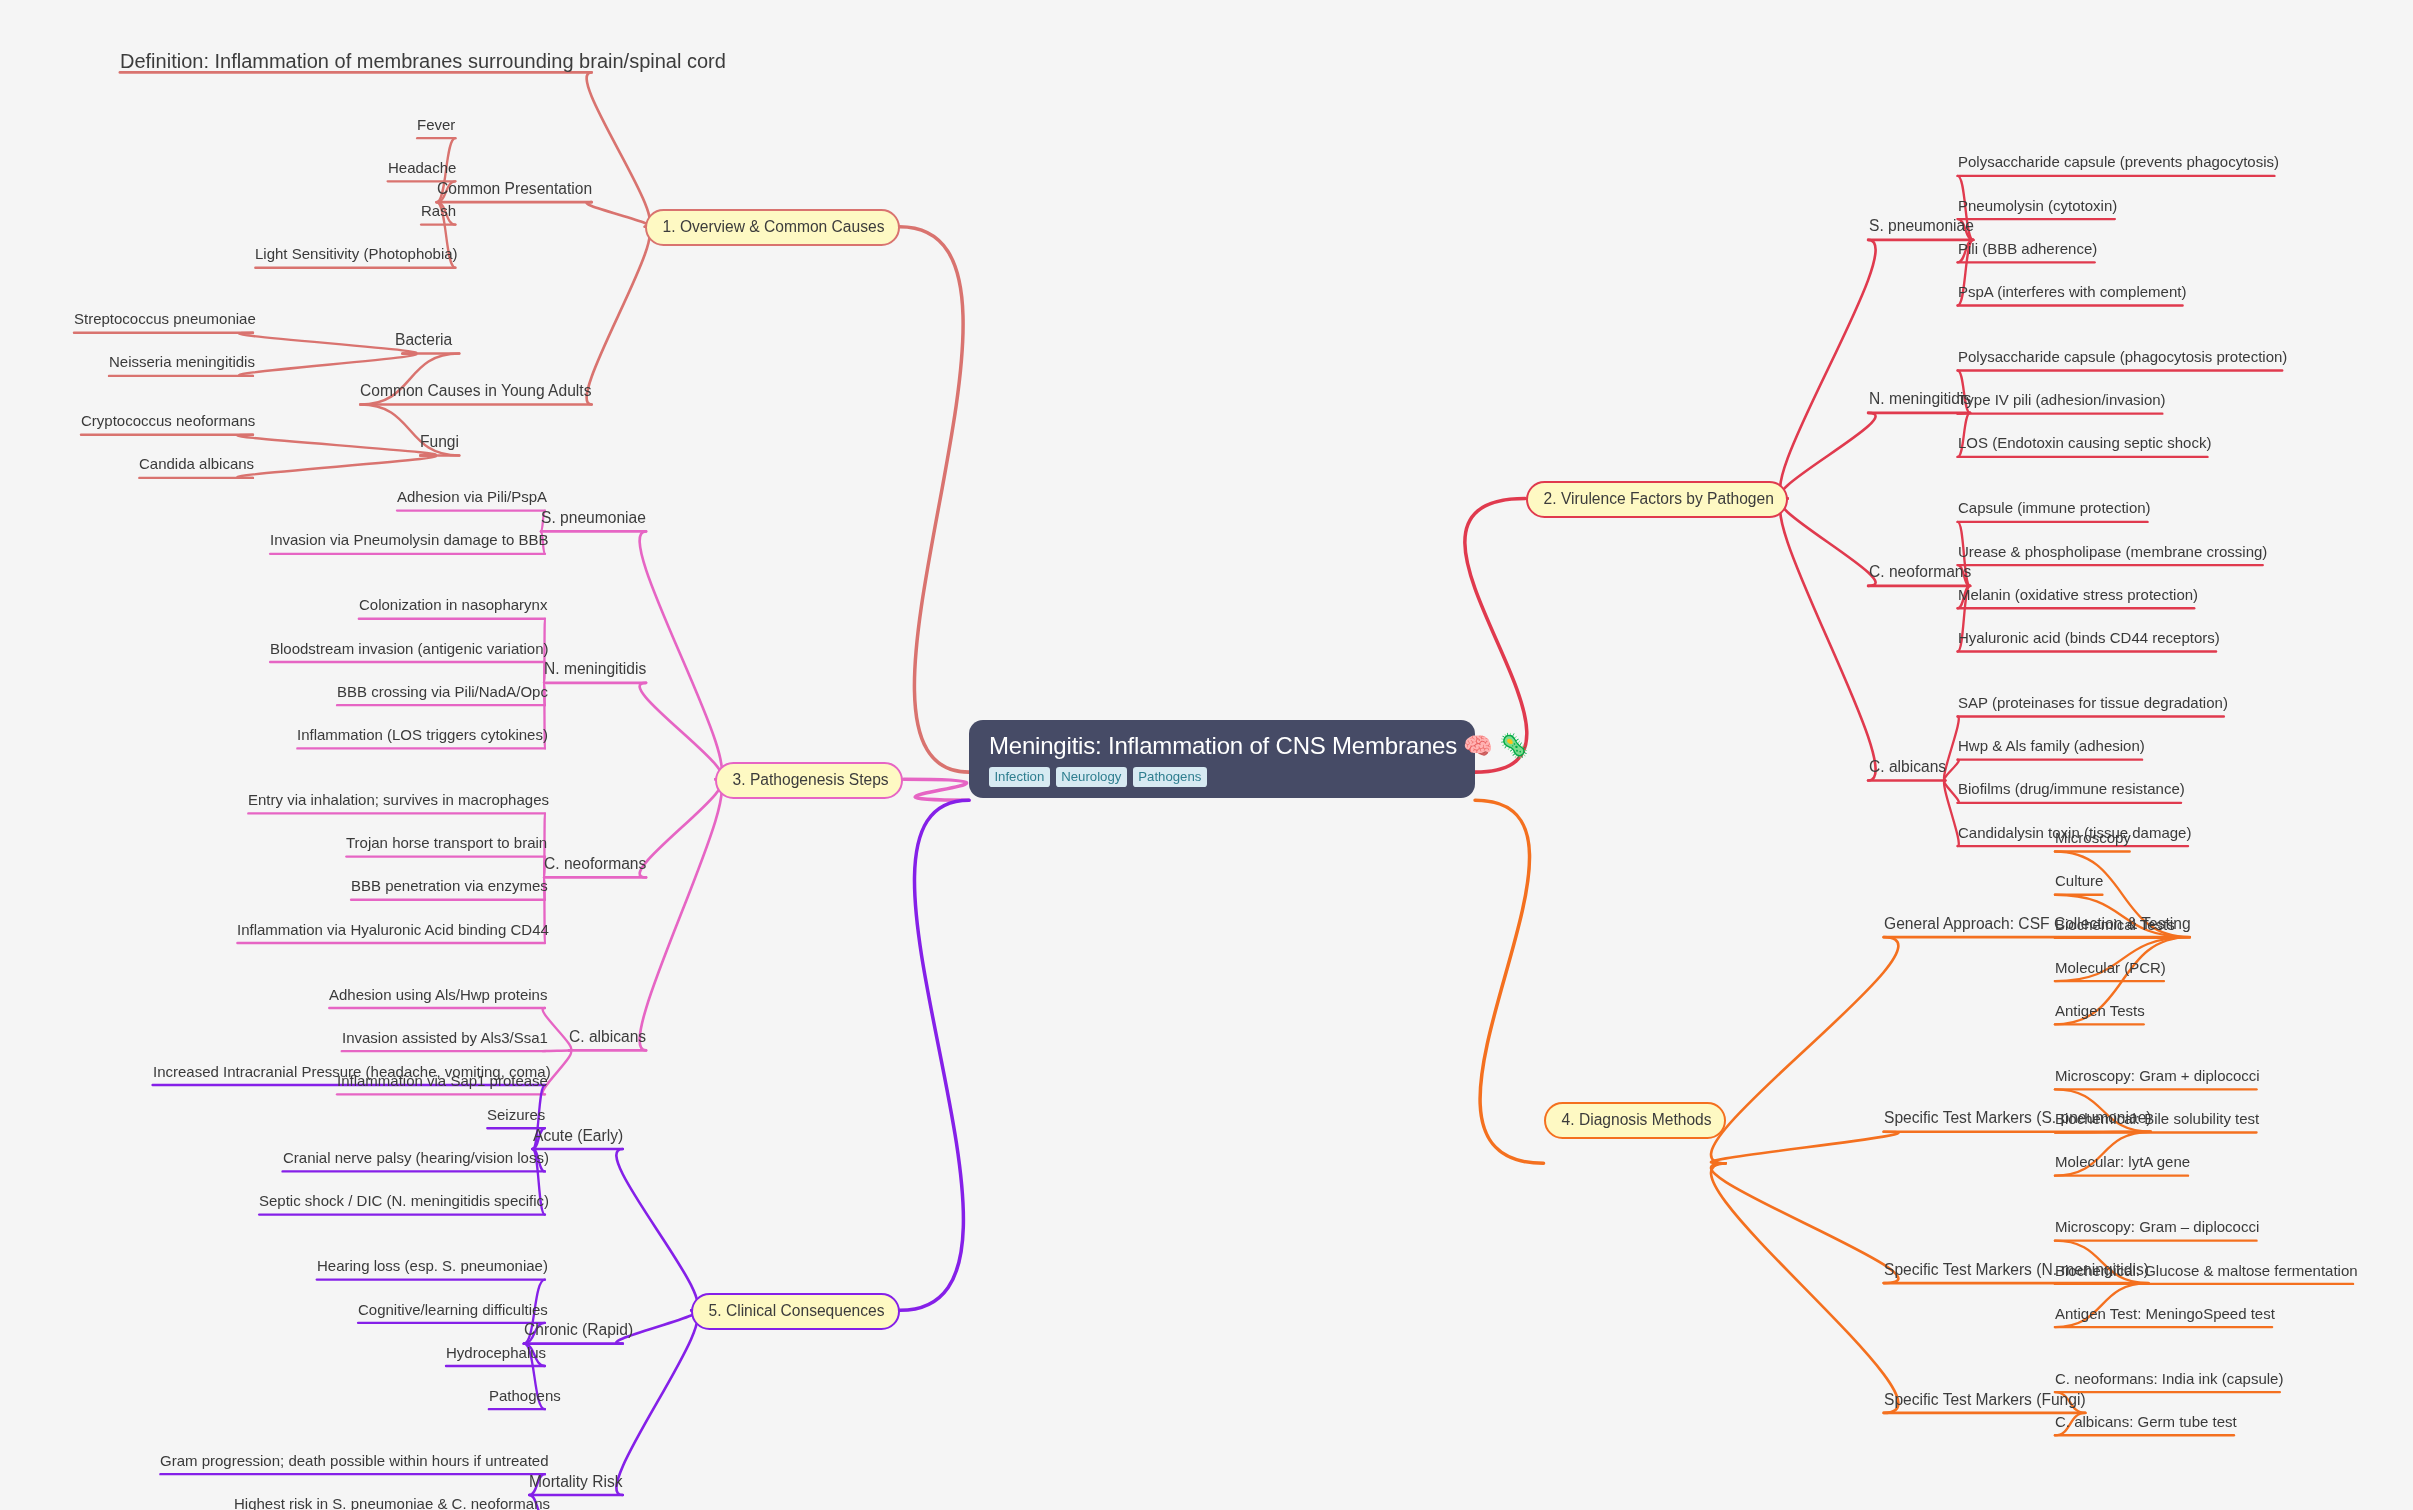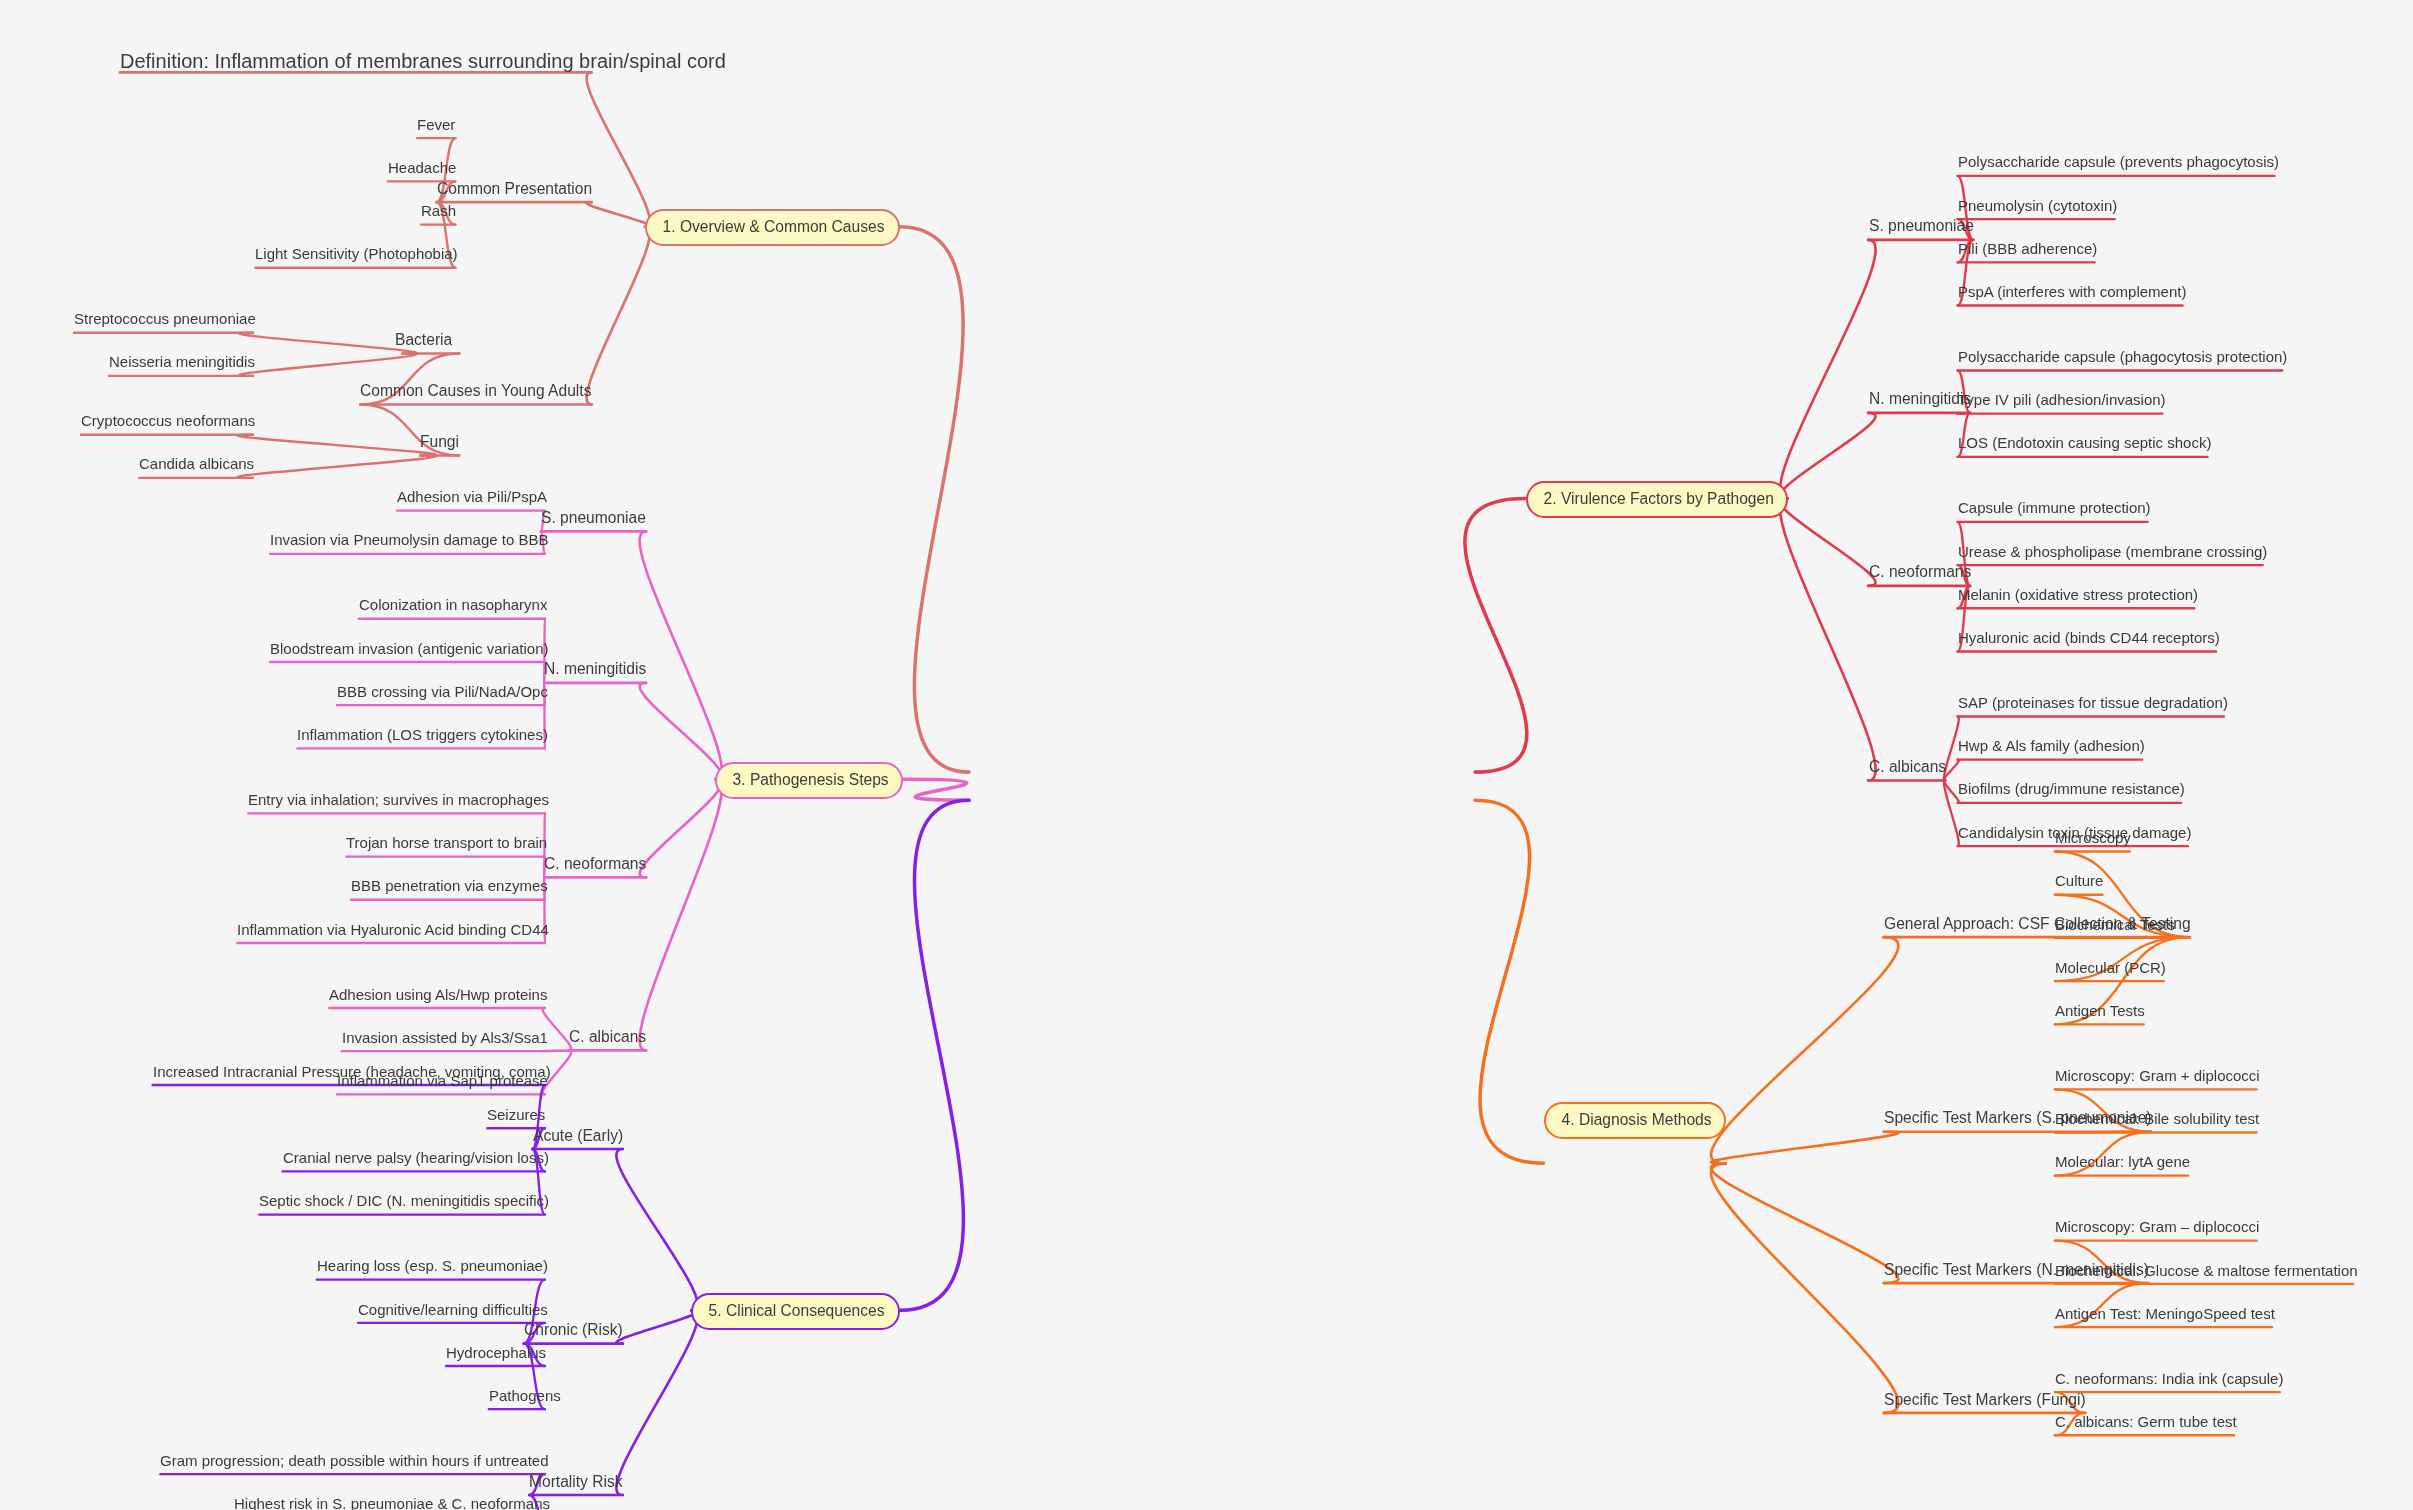--- a/index.html
+++ b/index.html
@@ -329,20 +329,28 @@
       <path d="M 888 1683.5 C 936.4 1683.5,
           751.6 1920.75, 800 1920.75" stroke="#8520e8" stroke-width="3.4" fill="none" stroke-linecap="round"></path>
       <path d="M 206 1894 L 700 1894" stroke="#8520e8" stroke-width="3" fill="none" stroke-linecap="round"></path>
       <path d="M 680 1920.75 C 691 1920.75,
             689 1894, 700 1894" stroke="#8520e8" stroke-width="3" fill="none" stroke-linecap="round"></path>
       <path d="M 300 1949.5 L 700 1949.5" stroke="#8520e8" stroke-width="3" fill="none" stroke-linecap="round"></path>
       <path d="M 680 1920.75 C 691 1920.75,
             689 1949.5, 700 1949.5" stroke="#8520e8" stroke-width="3" fill="none" stroke-linecap="round"></path>
     </svg>
 
+  <div class="central">
+    <div class="central-title">Meningitis: Inflammation of CNS Membranes 🧠 🦠</div>
+    <div class="central-tags">
+      <span class="tag">Infection</span>
+      <span class="tag">Neurology</span>
+      <span class="tag">Pathogens</span>
+    </div>
+  </div>
 
   <div id="labels">
       <div class="root-pill" style="border: 2.3px solid rgb(217, 115, 111); left: 645px; top: 209px; width: 255px; text-align: center;">1. Overview &amp; Common Causes</div>
       <div class="mid-label" style="left: 120px; top: 50px; font-size: 20px;">Definition: Inflammation of membranes surrounding brain/spinal cord</div>
       <div class="mid-label" style="left: 437px; top: 180px; font-size: 15.6px;">Common Presentation</div>
       <div class="leaf-label" style="left: 417px; top: 116px; font-size: 15px;">Fever</div>
       <div class="leaf-label" style="left: 388px; top: 159px; font-size: 15px;">Headache</div>
       <div class="leaf-label" style="left: 421px; top: 202px; font-size: 15px;">Rash</div>
       <div class="leaf-label" style="left: 255px; top: 245px; font-size: 15px;">Light Sensitivity (Photophobia)</div>
       <div class="mid-label" style="left: 360px; top: 382px; font-size: 15.6px;">Common Causes in Young Adults</div>
@@ -407,21 +415,21 @@
       <div class="leaf-label" style="left: 2055px; top: 1305px; font-size: 15px;">Antigen Test: MeningoSpeed test</div>
       <div class="mid-label" style="left: 1884px; top: 1391px; font-size: 15.6px;">Specific Test Markers (Fungi)</div>
       <div class="leaf-label" style="left: 2055px; top: 1370px; font-size: 15px;">C. neoformans: India ink (capsule)</div>
       <div class="leaf-label" style="left: 2055px; top: 1413px; font-size: 15px;">C. albicans: Germ tube test</div>
       <div class="root-pill" style="border: 2.3px solid rgb(133, 32, 232); left: 691px; top: 1293px; width: 209px; text-align: center;">5. Clinical Consequences</div>
       <div class="mid-label" style="left: 533px; top: 1127px; font-size: 15.6px;">Acute (Early)</div>
       <div class="leaf-label" style="left: 153px; top: 1063px; font-size: 15px;">Increased Intracranial Pressure (headache, vomiting, coma)</div>
       <div class="leaf-label" style="left: 487px; top: 1106px; font-size: 15px;">Seizures</div>
       <div class="leaf-label" style="left: 283px; top: 1149px; font-size: 15px;">Cranial nerve palsy (hearing/vision loss)</div>
       <div class="leaf-label" style="left: 259px; top: 1192px; font-size: 15px;">Septic shock / DIC (N. meningitidis specific)</div>
-      <div class="mid-label" style="left: 524px; top: 1321px; font-size: 15.6px;">Chronic (Risk)</div>
+      <div class="mid-label" style="left: 524px; top: 1321px; font-size: 15.6px;">Chronic (Rapid)</div>
       <div class="leaf-label" style="left: 317px; top: 1257px; font-size: 15px;">Hearing loss (esp. S. pneumoniae)</div>
       <div class="leaf-label" style="left: 358px; top: 1301px; font-size: 15px;">Cognitive/learning difficulties</div>
       <div class="leaf-label" style="left: 446px; top: 1344px; font-size: 15px;">Hydrocephalus</div>
       <div class="leaf-label" style="left: 489px; top: 1387px; font-size: 15px;">Pathogens</div>
       <div class="mid-label" style="left: 529px; top: 1473px; font-size: 15.6px;">Mortality Risk</div>
       <div class="leaf-label" style="left: 160px; top: 1452px; font-size: 15px;">Gram progression; death possible within hours if untreated</div>
       <div class="leaf-label" style="left: 234px; top: 1495px; font-size: 15px;">Highest risk in S. pneumoniae &amp; C. neoformans</div>
     </div>
 </div>
 

